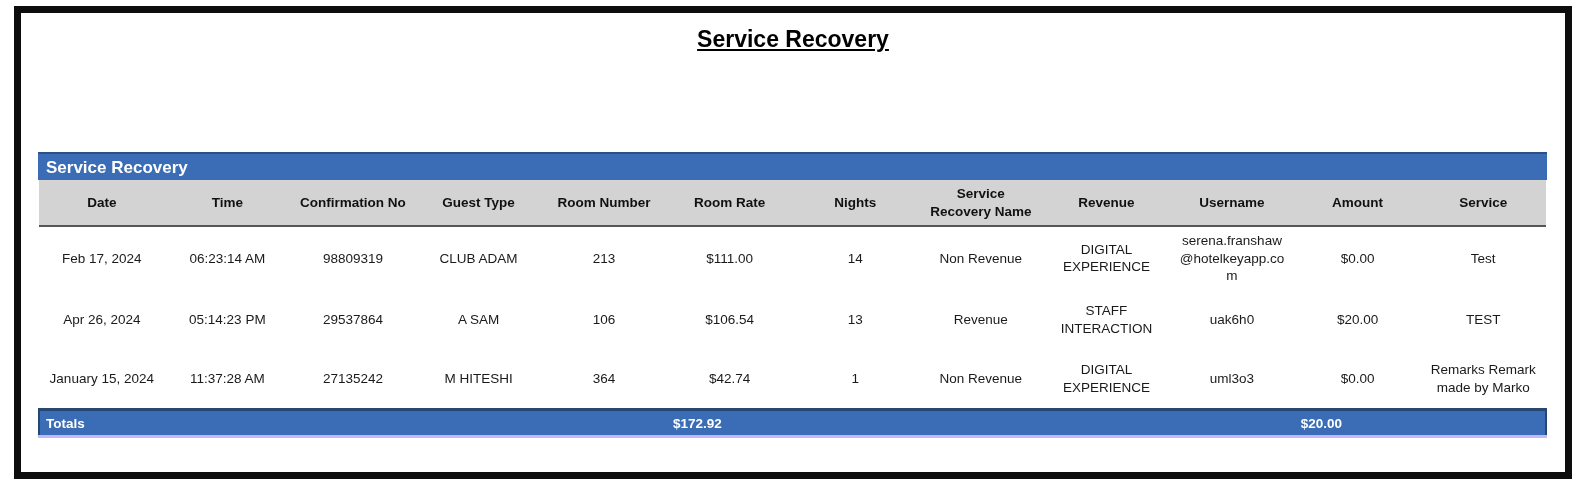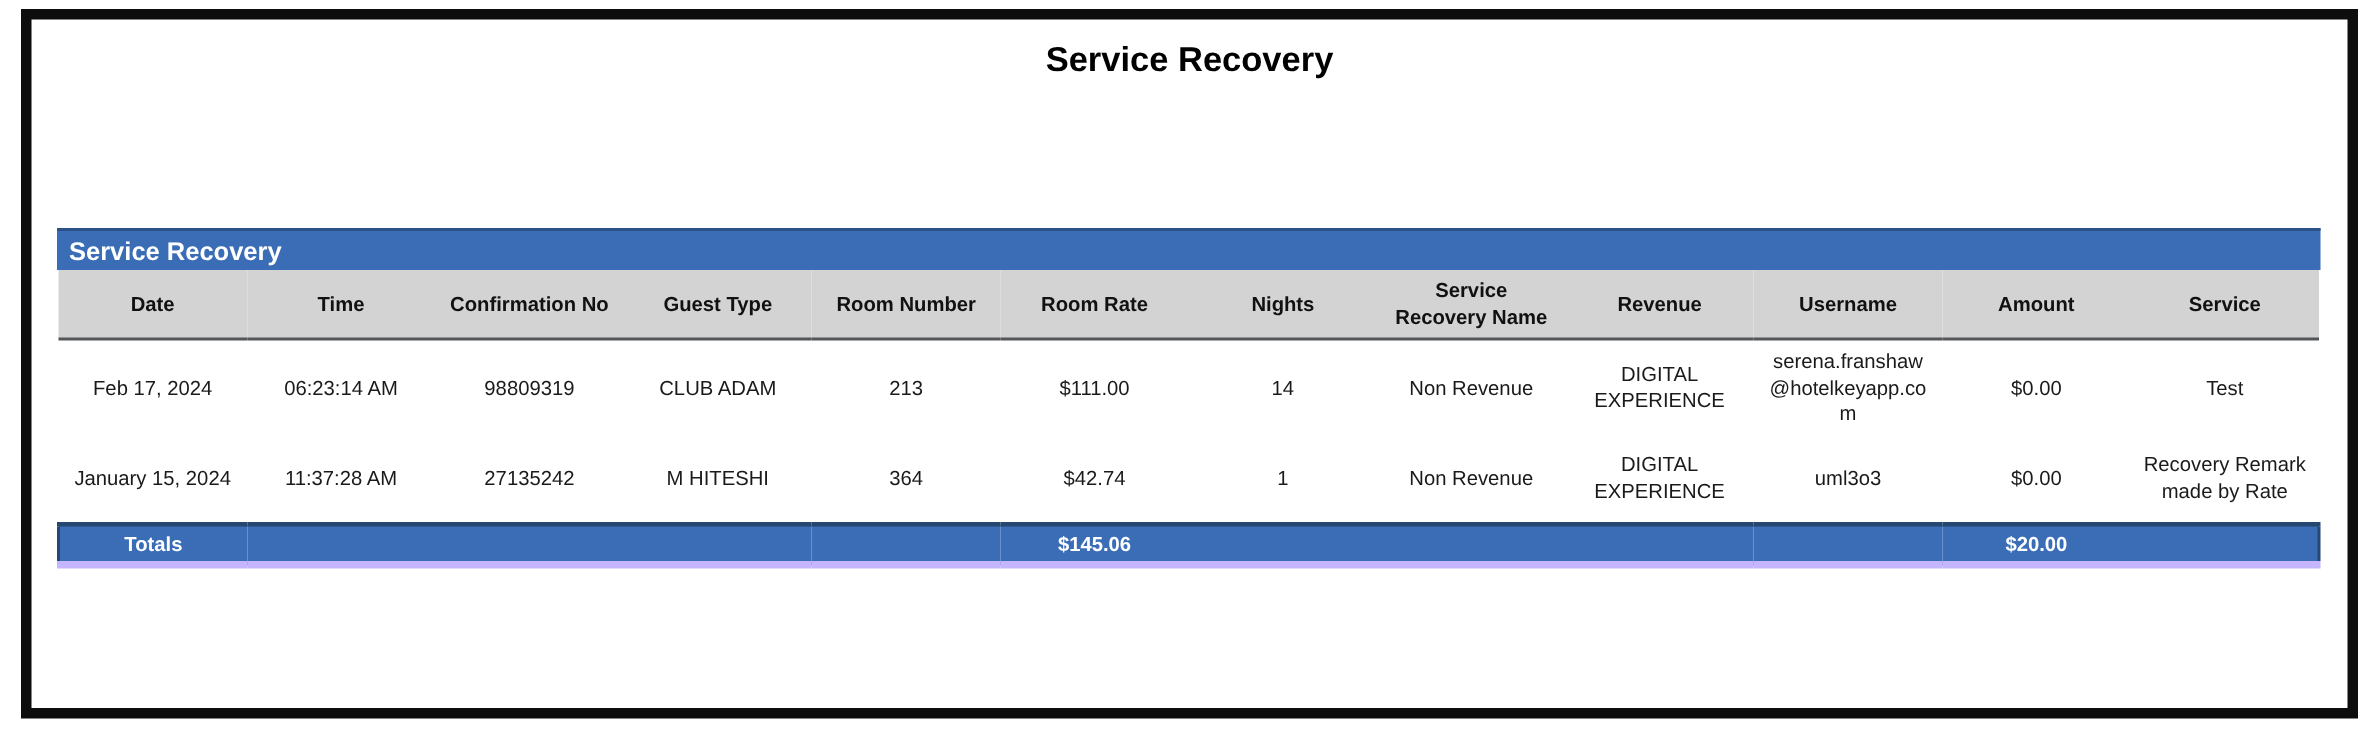--- a/index.html
+++ b/index.html
@@ -7,20 +7,21 @@
     width: 1586px; height: 488px;
     background: #ffffff;
     font-family: "Liberation Sans", "DejaVu Sans", sans-serif;
     overflow: hidden;
   }
   .frame {
     position: absolute;
     left: 14px; top: 6px; right: 14px; bottom: 9px;
     border: 7px solid #0d0d0d;
     background: #ffffff;
+    text-decoration: underline;
   }
   .report-title {
     text-align: center;
     font-size: 23px;
     font-weight: bold;
     color: #000000;
     margin-top: 13px;
   }
   .table-wrap {
     position: absolute;
@@ -63,24 +64,23 @@
     padding: 5px 7px;
     line-height: 1.3;
     overflow-wrap: anywhere;
     word-break: break-word;
   }
   table.report tfoot td {
     background: #3a6db5;
     height: 27px;
     color: #ffffff;
     font-weight: bold;
-    text-align: center;
     vertical-align: middle;
     border-top: 3px solid #26476f;
-    border-bottom: 5px solid #c4b5fd;
+    border-bottom: 3px solid #c4b5fd;
     padding: 1px 6px;
   }
   table.report tfoot td:first-child { border-left: 2px solid #26476f; }
   table.report tfoot td:last-child  { border-right: 2px solid #26476f; }
 </style>
 </head>
 <body>
 
 <div class="frame">
   <div class="report-title">Service Recovery</div>
@@ -114,42 +114,56 @@
             <td>213</td>
             <td>$111.00</td>
             <td>14</td>
             <td>Non Revenue</td>
             <td>DIGITAL EXPERIENCE</td>
             <td>serena.franshaw@hotelkeyapp.com</td>
             <td>$0.00</td>
             <td>Test</td>
           </tr>
           <tr>
+            <td>Apr 26, 2024</td>
+            <td>05:14:23 PM</td>
+            <td>29537864</td>
+            <td>A SAM</td>
+            <td>106</td>
+            <td>$106.54</td>
+            <td>13</td>
+            <td>Revenue</td>
+            <td>STAFF INTERACTION</td>
+            <td>uak6h0</td>
+            <td>$20.00</td>
+            <td>TEST</td>
+          </tr>
+          <tr>
             <td>January 15, 2024</td>
             <td>11:37:28 AM</td>
             <td>27135242</td>
             <td>M HITESHI</td>
             <td>364</td>
             <td>$42.74</td>
             <td>1</td>
             <td>Non Revenue</td>
             <td>DIGITAL EXPERIENCE</td>
             <td>uml3o3</td>
             <td>$0.00</td>
-            <td>Recovery Remark made by Rate</td>
+            <td>Remarks Remark made by Marko</td>
           </tr>
         </tbody>
       <tfoot>
         <tr>
             <td>Totals</td>
             <td></td>
             <td></td>
             <td></td>
             <td></td>
-            <td>$145.06</td>
+            <td>$172.92</td>
             <td></td>
             <td></td>
             <td></td>
             <td></td>
             <td>$20.00</td>
             <td></td>
           </tr>
       </tfoot>
     </table>
   </div>

